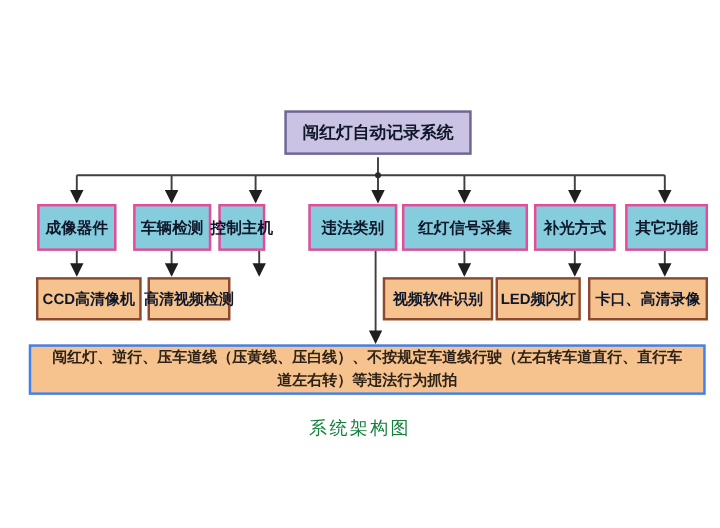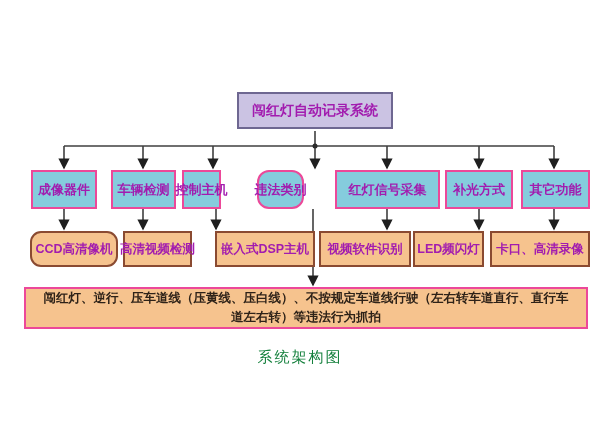--- a/index.html
+++ b/index.html
@@ -20,59 +20,59 @@
     width: 600px; height: 440px;
     pointer-events: none;
   }
   .node {
     position: absolute;
     box-sizing: border-box;
     display: flex;
     align-items: center;
     justify-content: center;
     font-weight: bold;
-    color: #a21caf;
+    color: #0f172a;
     white-space: nowrap;
     text-align: center;
   }
   .root {
     left: 237px; top: 92px; width: 156px; height: 37px;
     background: #cbc3e3;
     border: 2px solid #6e6791;
     font-size: 14px;
   }
   .lv2 {
     top: 170px; height: 39px;
     background: #85ccdd;
     border: 2px solid #ec4899;
     font-size: 13px;
   }
   .lv2-0 { left: 31px;  width: 66px; }
   .lv2-1 { left: 111px; width: 65px; }
   .lv2-2 { left: 182px; width: 39px; font-family: Liberation Serif, serif; }
-  .lv2-3 { left: 257px; width: 47px; border-radius: 12px; }
+  .lv2-3 { left: 257px; width: 74px; }
   .lv2-4 { left: 335px; width: 105px; }
   .lv2-5 { left: 445px; width: 68px; }
   .lv2-6 { left: 521px; width: 69px; }
   .lv3 {
     top: 231px; height: 36px;
     background: #f6c38e;
     border: 2px solid #8a4a31;
     font-size: 12.5px;
   }
-  .lv3-0 { left: 30px;  width: 88px; border-radius: 11px; }
+  .lv3-0 { left: 30px;  width: 88px; }
   .lv3-1 { left: 123px; width: 69px; }
   .lv3-2 { left: 215px; width: 100px; }
   .lv3-3 { left: 319px; width: 92px; }
   .lv3-4 { left: 413px; width: 71px; }
   .lv3-5 { left: 490px; width: 100px; }
   .note {
     left: 24px; top: 287px; width: 564px; height: 42px;
     background: #f6c38e;
-    border: 2px solid #ec4899;
+    border: 2px solid #3b82f6;
     font-size: 12.5px;
     font-weight: 600;
     white-space: normal;
     line-height: 1.55;
     padding: 2px 12px;
     color: #2e2218;
   }
   .caption {
     position: absolute;
     left: 0; top: 348px; width: 100%;
@@ -125,21 +125,20 @@
   <div class="node lv2 lv2-0">成像器件</div>
   <div class="node lv2 lv2-1">车辆检测</div>
   <div class="node lv2 lv2-2">控制主机</div>
   <div class="node lv2 lv2-3">违法类别</div>
   <div class="node lv2 lv2-5">补光方式</div>
   <div class="node lv2 lv2-4">红灯信号采集</div>
   <div class="node lv2 lv2-6">其它功能</div>
 
   <div class="node lv3 lv3-0">CCD高清像机</div>
   <div class="node lv3 lv3-1">高清视频检测</div>
-  <div class="node lv3 lv3-2">嵌入式DSP主机</div>
   <div class="node lv3 lv3-4">LED频闪灯</div>
   <div class="node lv3 lv3-3">视频软件识别</div>
   <div class="node lv3 lv3-5">卡口、高清录像</div>
 
   <div class="node note">闯红灯、逆行、压车道线（压黄线、压白线）、不按规定车道线行驶（左右转车道直行、直行车道左右转）等违法行为抓拍</div>
 
   <div class="caption">系统架构图</div>
 
 </div>
 

